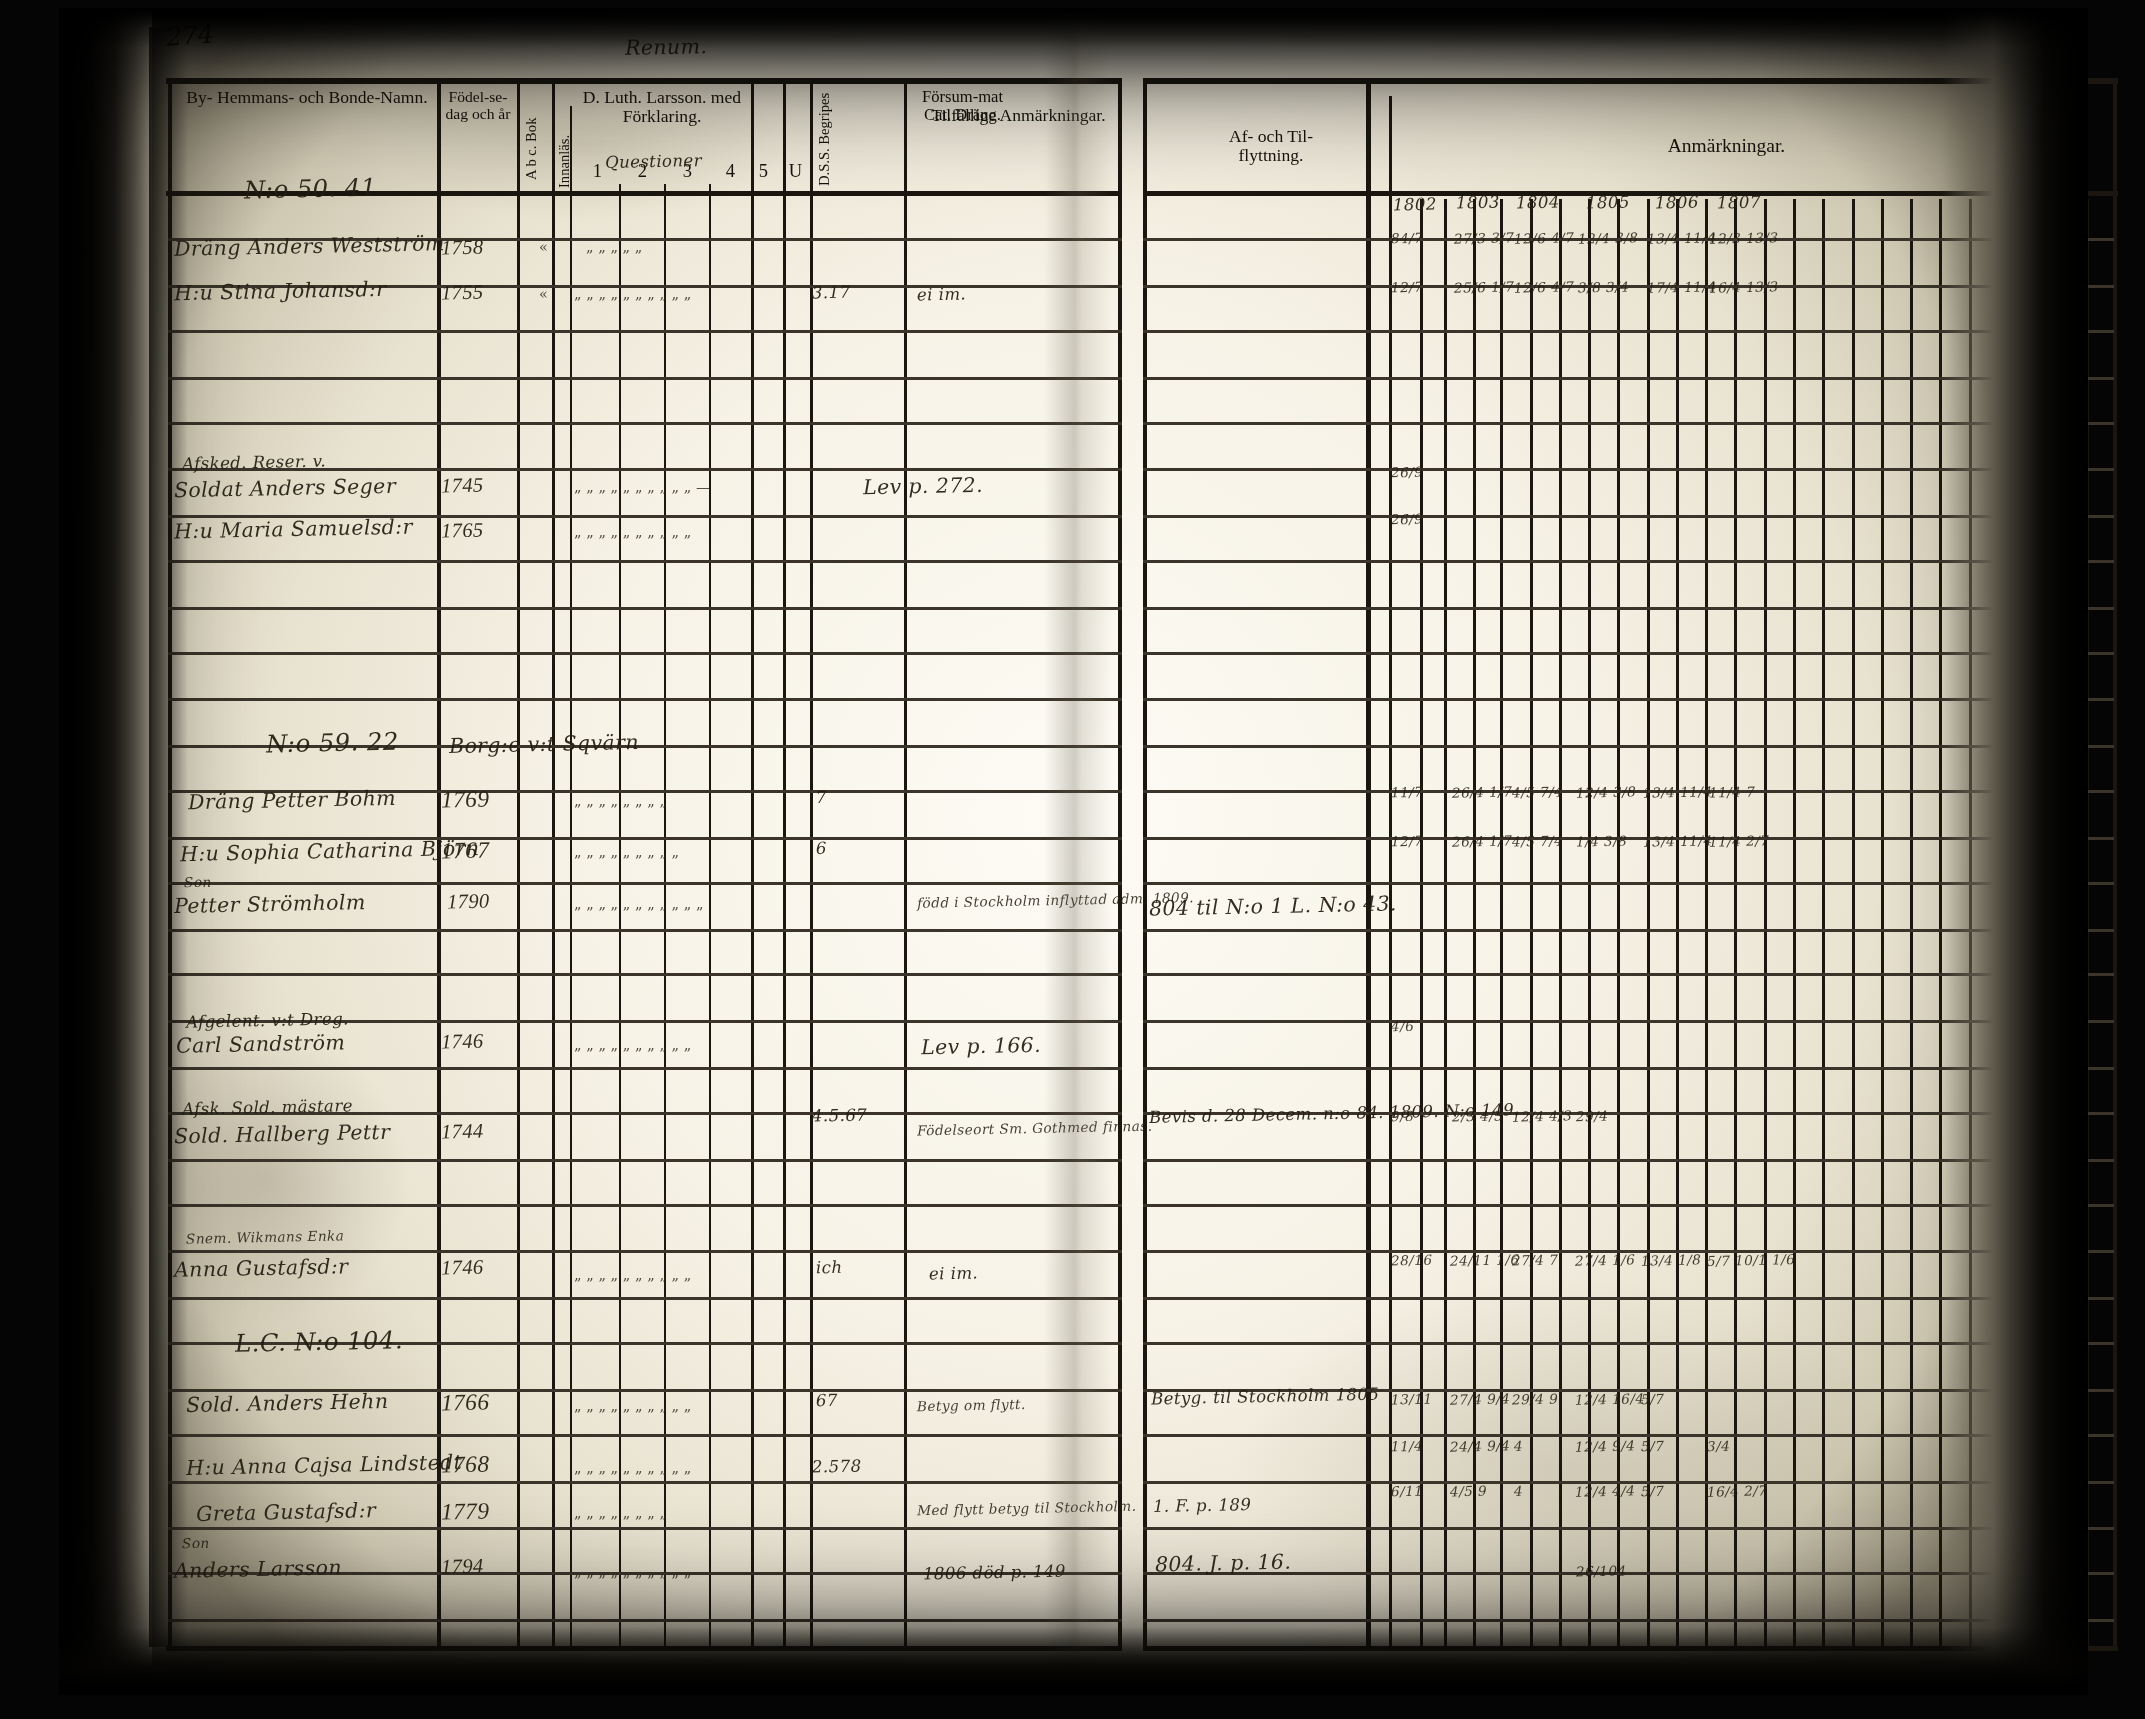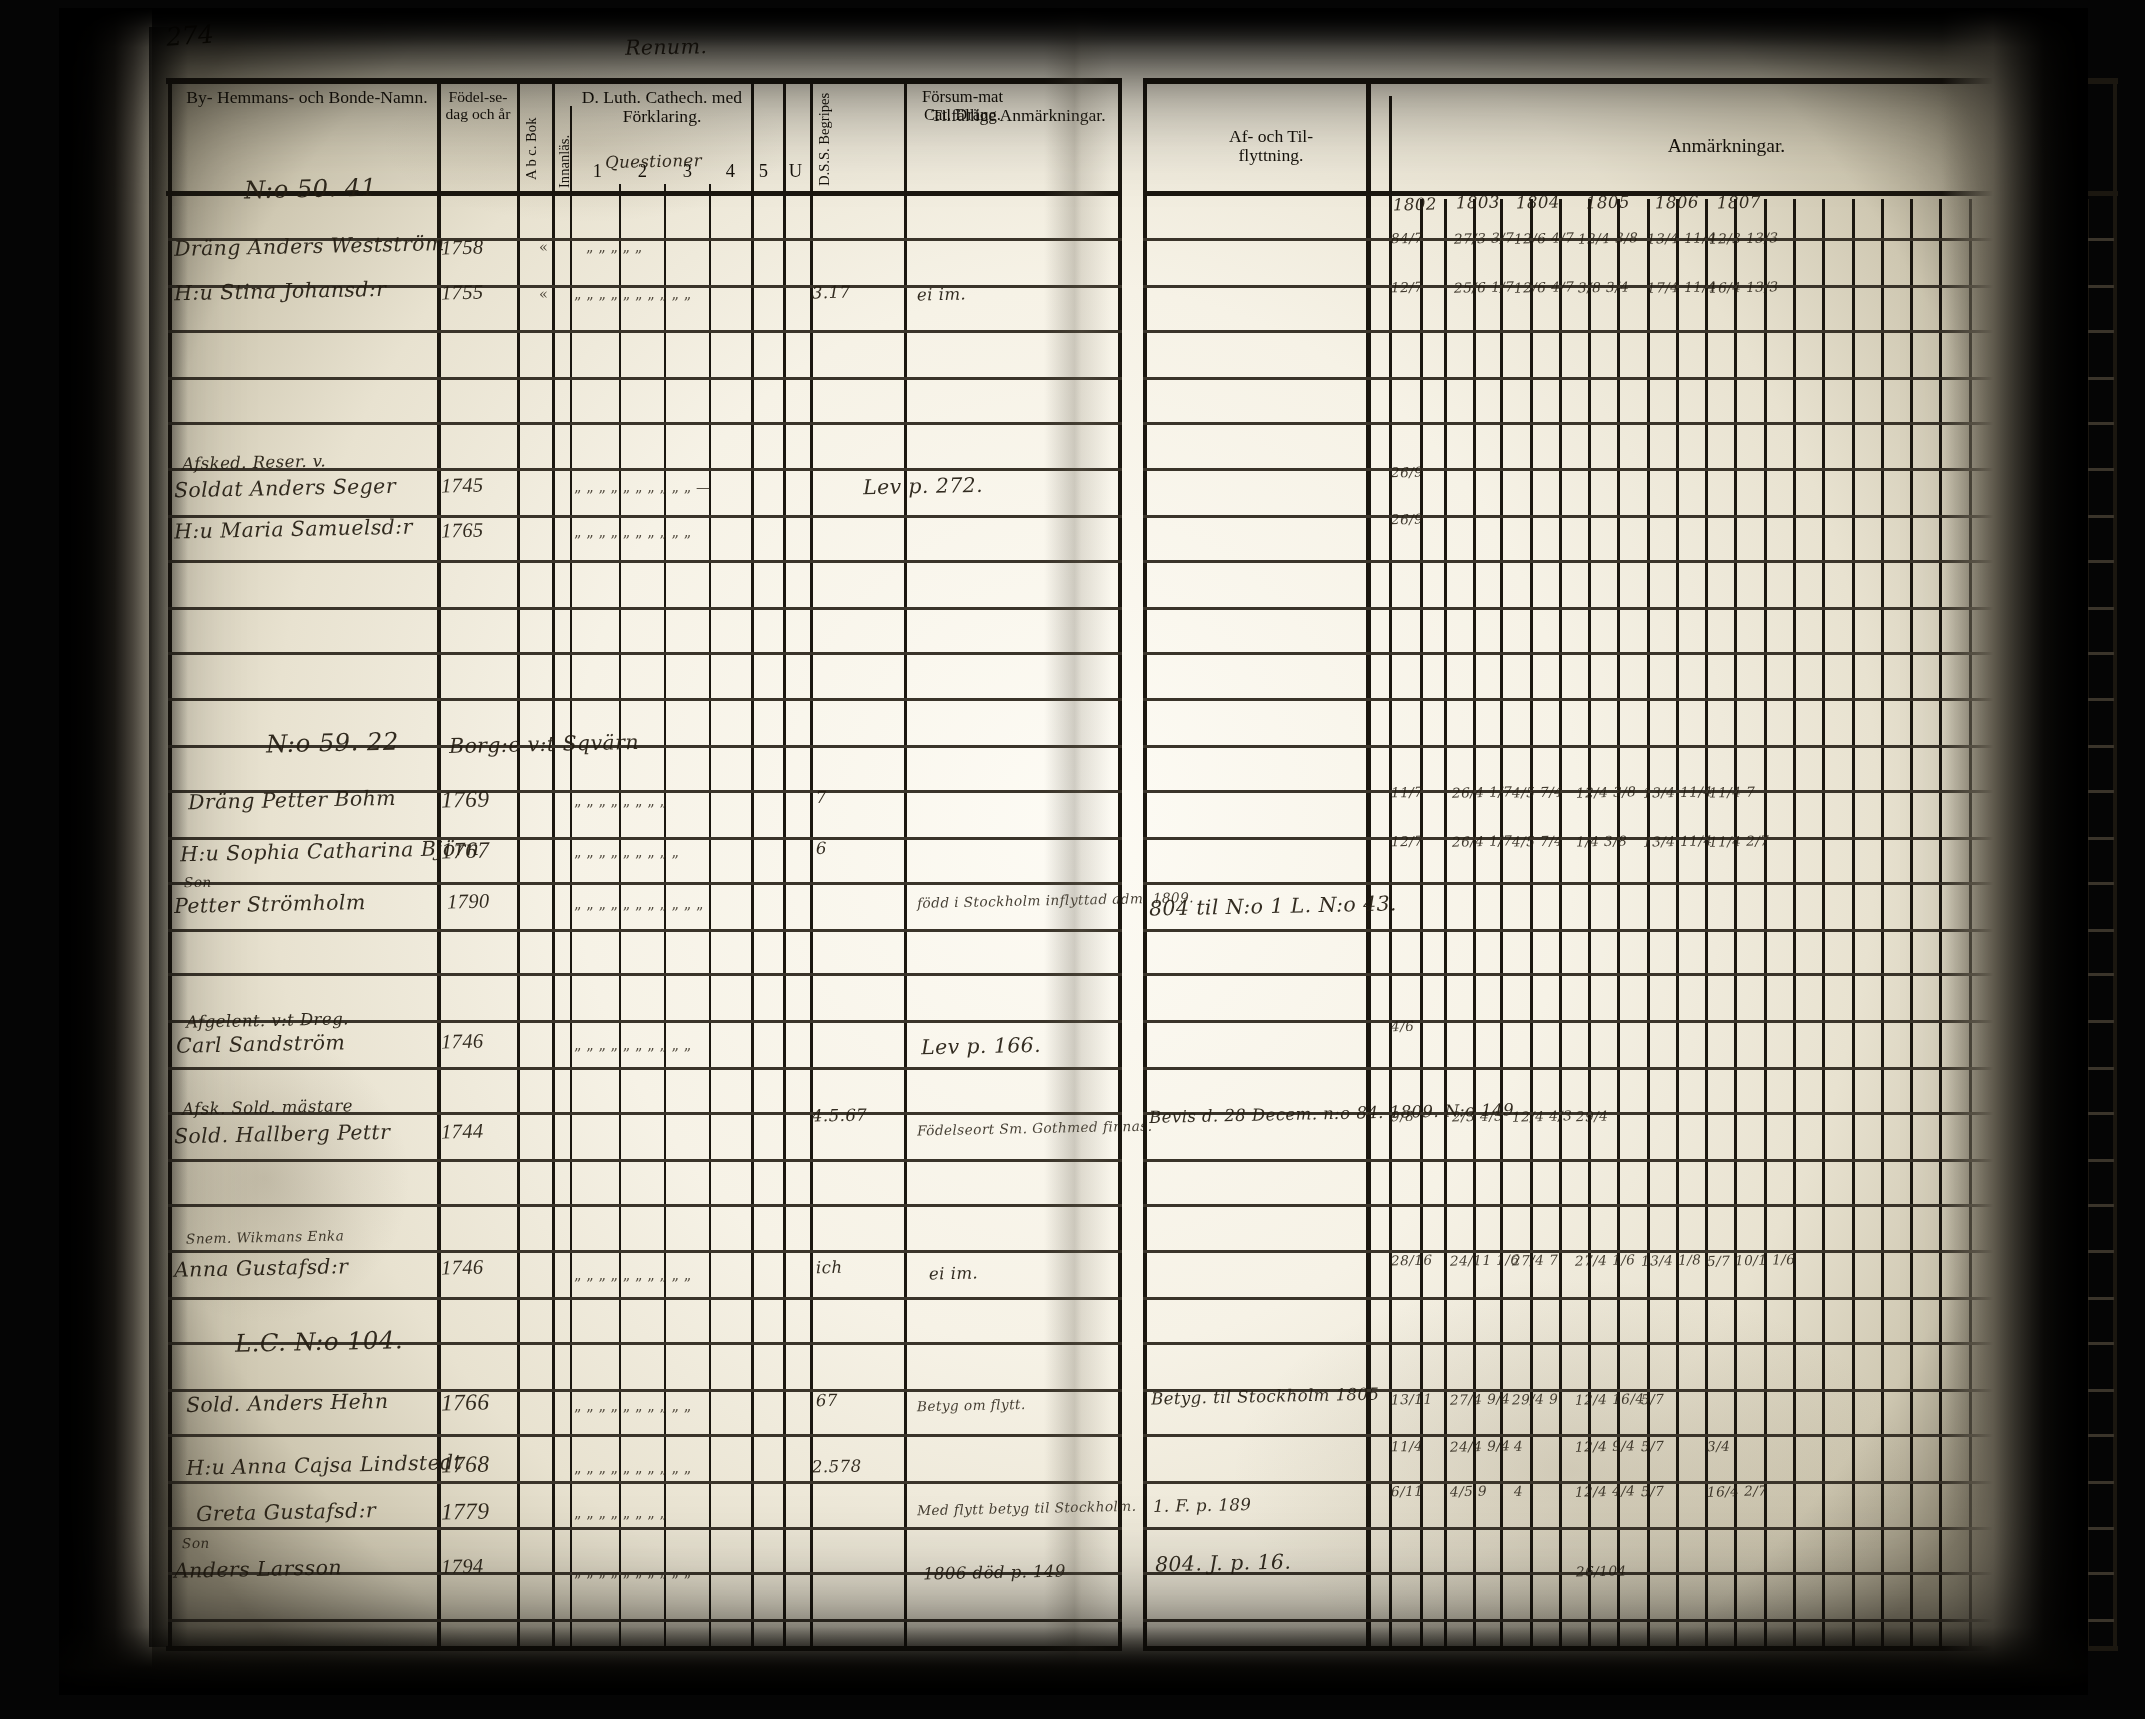--- a/index.html
+++ b/index.html
@@ -89,21 +89,21 @@
       <div class="ink vline" style="left:692px;top:70px;width:2.9px;height:1570px;"></div>
       <div class="ink vline" style="left:724px;top:70px;width:2.9px;height:1570px;"></div>
       <div class="ink vline" style="left:751px;top:70px;width:2.9px;height:1570px;"></div>
       <div class="ink vline" style="left:845px;top:70px;width:2.9px;height:1570px;"></div>
       <div class="ink vline" style="left:1059px;top:70px;width:3.9px;height:1570px;"></div>
 
       <div class="colhdr" style="left:127px;top:80px;width:242px;">By- Hemmans- och Bonde-Namn.</div>
       <div class="colhdr" style="left:382px;top:80px;width:74px;font-size:15.6px;">Födel-se-dag och år</div>
       <div class="vert" style="left:464px;top:84px;height:88px;">A b c. Bok</div>
       <div class="vert" style="left:497px;top:84px;height:96px;">Innanläs.</div>
-      <div class="colhdr" style="left:515px;top:80px;width:176px;">D. Luth. Cathech. med Förklaring.</div>
+      <div class="colhdr" style="left:515px;top:80px;width:176px;">D. Luth. Larsson. med Förklaring.</div>
       <div class="hw s" style="left:546px;top:144px;">Questioner</div>
       <div class="lbl c" style="left:517px;top:154px;width:43px;">1</div>
       <div class="lbl c" style="left:562px;top:154px;width:43px;">2</div>
       <div class="lbl c" style="left:607px;top:154px;width:43px;">3</div>
       <div class="lbl c" style="left:650px;top:154px;width:43px;">4</div>
       <div class="lbl c" style="left:683px;top:154px;width:43px;">5</div>
       <div class="lbl c" style="left:720px;top:154px;width:33px;">U</div>
       <div class="vert" style="left:757px;top:84px;height:94px;">D.S.S. Begripes</div>
       <div class="colhdr" style="left:850px;top:80px;width:107px;font-size:16.6px;">Försum-mat Cat. Dräng.</div>
       <div class="colhdr" style="left:856px;top:98px;width:207px;font-size:17.6px;">Tilfällige Anmärkningar.</div>

